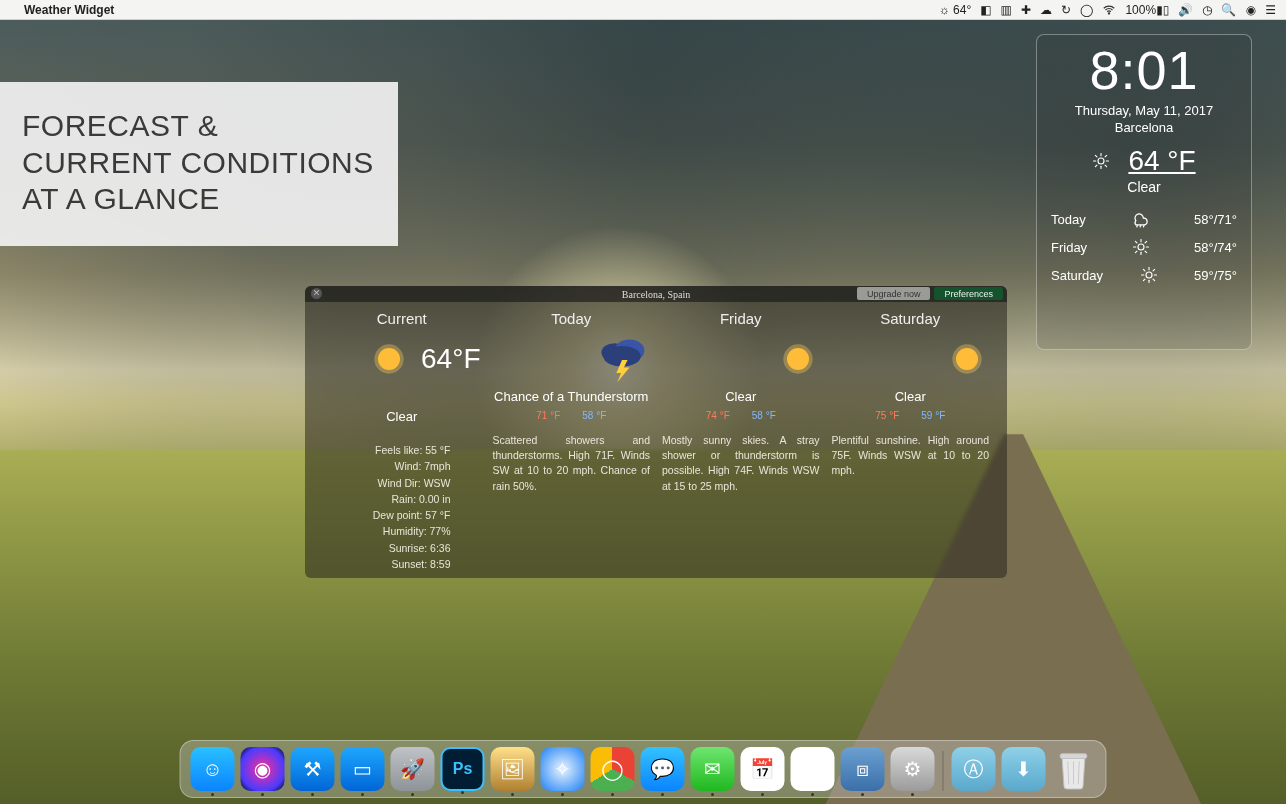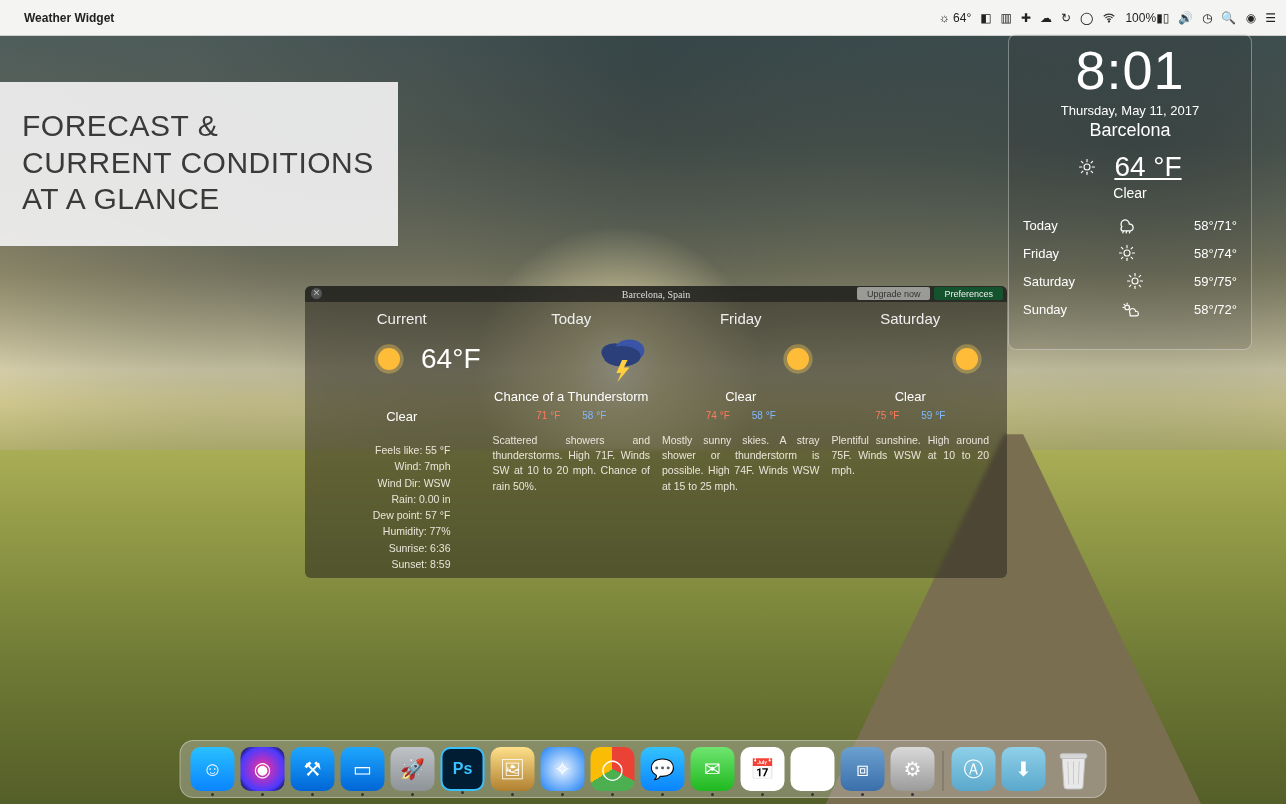--- a/index.html
+++ b/index.html
@@ -26,21 +26,21 @@
 }
 .road {
   position:absolute; right:6%; bottom:-2%; width:38%; height:48%;
   background: linear-gradient(180deg, rgba(122,110,80,0) 0%, rgba(122,110,80,.0) 10%, rgba(122,110,80,.0) 100%);
   clip-path: polygon(58% 0%, 62% 0%, 100% 100%, 20% 100%);
   background-color:#7a6e50;
   pointer-events:none;
 }
 
 .menubar {
-  position:absolute; top:0; left:0; right:0; height:36px;
+  position:absolute; top:0; left:0; right:0; height:20px;
   background:#f4f4f2; border-bottom:1px solid #cfcfcf;
   display:flex; align-items:center; font-size:12px; color:#222;
 }
 .menubar .left { display:flex; align-items:center; gap:14px; padding-left:10px; }
 .menubar .right { margin-left:auto; display:flex; align-items:center; gap:9px; padding-right:10px; }
 .menubar .right span, .menubar .right svg { display:inline-flex; align-items:center; }
 .apple { font-size:14px; line-height:1; }
 .mb-icon { width:14px; height:14px; color:#333; }
 
 .caption {
@@ -74,28 +74,28 @@
 .col .hl .lo { color:#7fb8ff; margin-left:22px;}
 .col .desc { margin-top:12px; font-size:10.5px; color:#e9e5da; text-align:justify; line-height:1.45;}
 .current-temp { font-size:28px; font-weight:300; color:#fff; display:inline-block; vertical-align:middle; margin-left:10px;}
 .details { margin-top:18px; font-size:10.5px; color:#e9e5da; line-height:1.55; text-align:right; padding-right:30px;}
 .sun-icon { width:44px; height:44px; }
 .sun-core { fill:#ffb129; }
 .sun-shine { fill:#ffd15a; }
 .storm-icon { width:56px; height:48px; }
 
 .widget {
-  position:absolute; right:34px; top:34px; width:244px; height:316px;
+  position:absolute; right:34px; top:34px; width:216px; height:316px;
   border:1px solid rgba(255,255,255,.35); border-radius:8px;
   background:rgba(50,50,50,.15); color:#fff; text-align:center;
   padding:8px 12px 6px; font-weight:300;
 }
 .widget .time { font-size:54px; letter-spacing:1px; font-weight:200; line-height:1;}
 .widget .date { font-size:13px; margin-top:6px;}
-.widget .city { font-size:18px; margin-top:2px;}
+.widget .city { font-size:13px; margin-top:2px;}
 .widget .cur { display:flex; justify-content:center; align-items:center; gap:18px; margin-top:10px;}
 .widget .cur .t { font-size:28px; font-weight:300;text-decoration:underline;}
 .widget .cond2 { font-size:14px; margin-top:2px;}
 .widget .rows { margin-top:10px;}
 .widget .row { display:flex; align-items:center; justify-content:space-between; font-size:13px; padding:5px 2px;}
 .widget .row .ic { width:22px; display:flex; justify-content:center;}
 .mini-sun { width:18px; height:18px; }
 
 .dock-wrap { position:absolute; left:50%; transform:translateX(-50%); bottom:6px;}
 .dock {
@@ -288,33 +288,20 @@
               <line x1="2" y1="12" x2="5" y2="12"></line>
               <line x1="19" y1="12" x2="22" y2="12"></line>
               <line x1="4.5" y1="4.5" x2="6.6" y2="6.6"></line>
               <line x1="17.4" y1="17.4" x2="19.5" y2="19.5"></line>
               <line x1="4.5" y1="19.5" x2="6.6" y2="17.4"></line>
               <line x1="17.4" y1="6.6" x2="19.5" y2="4.5"></line>
             </g>
           </svg>
         </span>
         <span>59°/75°</span>
-      </div>
-      <div class="row">
-        <span>Sunday</span>
-        <span class="ic">
-          <svg width="20" height="18" viewBox="0 0 26 20" fill="none" stroke="#fff" stroke-width="1.5">
-            <circle cx="8" cy="8" r="3"></circle>
-            <line x1="8" y1="2" x2="8" y2="4"></line>
-            <line x1="2" y1="8" x2="4" y2="8"></line>
-            <line x1="3.5" y1="3.5" x2="5" y2="5"></line>
-            <path d="M12 16a4 4 0 1 1 7-3 3 3 0 0 1 1 6h-8a3 3 0 0 1 0-3z"></path>
-          </svg>
-        </span>
-        <span>58°/72°</span>
       </div>
     </div>
 </div>
 
 <div class="dock-wrap">
   <div class="dock" id="dock">
       <div class="app" style="background: linear-gradient(rgb(41, 192, 255), rgb(10, 132, 255));">☺</div>
       <div class="app" style="background: radial-gradient(circle, rgb(255, 45, 149), rgb(75, 59, 255) 70%, rgb(0, 0, 0));">◉</div>
       <div class="app" style="background: linear-gradient(rgb(30, 167, 255), rgb(0, 102, 214));">⚒</div>
       <div class="app" style="background: linear-gradient(rgb(30, 167, 255), rgb(0, 102, 214));">▭</div>

